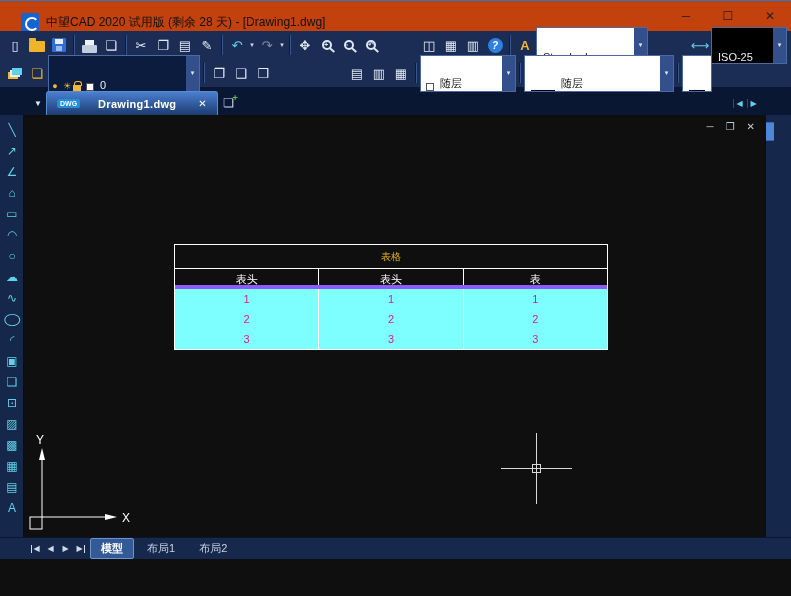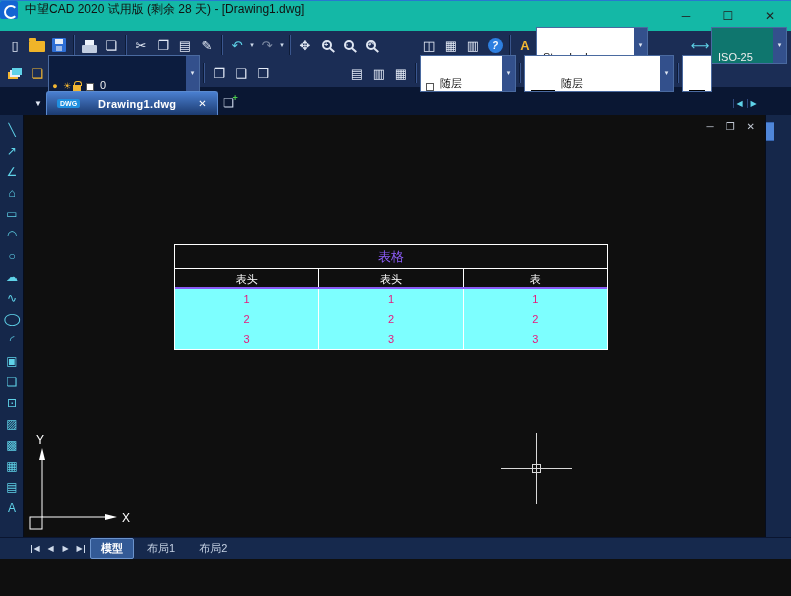--- a/index.html
+++ b/index.html
@@ -1,21 +1,21 @@
 <!DOCTYPE html>
 <html><head>
 <meta charset="utf-8">
 <style>
   * { box-sizing: border-box; margin: 0; padding: 0; }
   body { background:#000; font-family:"Liberation Sans","DejaVu Sans",sans-serif; }
   #app { position:relative; width:791px; height:596px; overflow:hidden; background:#0f0f0f;
          border-top:1px solid #2878d0; }
 
   
-  .titlebar { height:30px; background:#14b8a6; display:flex; align-items:flex-start; padding-left:0; }
+  .titlebar { height:30px; background:#c2410c; display:flex; align-items:flex-end; padding-left:21px; }
   .logo { width:18px; height:18px; background:#1464d2; border-radius:2px; position:relative; flex:none; }
   .logo::before { content:""; position:absolute; left:4px; top:4px; width:10px; height:10px;
                   border:2px solid #fff; border-right-color:transparent; border-radius:50%; }
   .title { margin-left:7px; font-size:12px; color:#111; white-space:nowrap; }
   .winctl { margin-left:auto; display:flex; height:30px; }
   .wbtn { width:42px; height:30px; display:flex; align-items:center; justify-content:center;
           font-size:12px; color:#222; }
 
   
   .menubar { height:20px; background:#fff; display:flex; align-items:center; padding-left:4px; }
@@ -54,21 +54,21 @@
   .stack-icon i:nth-child(3){ left:4px; bottom:4px; background:#5fd2e8; }
   .lockmini { width:8px; height:6px; background:#f2b632; position:relative; margin-top:4px; flex:none; }
   .lockmini::before { content:""; position:absolute; top:-4px; left:1px; width:6px; height:4px;
                       border:1px solid #f2b632; border-bottom:none; border-radius:3px 3px 0 0; }
 
   .combo { height:37px; display:flex; align-items:flex-end; border:1px solid #4a6aa0; flex:none; overflow:hidden; }
   .combo .val { padding:0 6px; font-size:11px; white-space:nowrap; flex:1; }
   .combo .arr { width:13px; height:100%; background:#33508c; color:#dfe6f2; font-size:7px;
                 display:flex; align-items:center; justify-content:center; flex:none; }
   .combo.light { background:#fff; color:#111; }
-  .combo.dark { background:#0f766e; color:#eee; }
+  .combo.dark { background:#000000; color:#eee; }
   .combo.dkfield { background:#0c1c3e; color:#eee; }
   .swatch8 { width:8px; height:8px; background:#fff; border:1px solid #555; margin-left:5px; flex:none; }
   .lt-sample { width:24px; height:1px; background:#000; margin-left:6px; flex:none; }
   .combo .ico12 { width:12px; font-size:9px; display:flex; justify-content:center; flex:none; }
 
   
   .tabbar { height:28px; background:#0a1733; display:flex; align-items:flex-end; padding-left:30px; }
   .filecaret { width:16px; height:24px; color:#e3eaf6; font-size:8px; display:flex; align-items:center; justify-content:center; }
   .doc-tab { height:24px; display:flex; align-items:center; gap:18px; padding:8px 10px;
              background:linear-gradient(#4a7fd0,#1c3b70); border:1px solid #5a8ad0; border-bottom:none;
@@ -95,22 +95,22 @@
               margin:8px auto 0; position:relative; }
   .pal-icon::before { content:""; position:absolute; left:2px; top:3px; right:2px; height:2px; background:#7fb3f0; }
   .pal-icon::after  { content:""; position:absolute; left:2px; bottom:3px; right:2px; height:2px; background:#7fb3f0; }
 
   .canvas { flex:1; position:relative; background:#0f0f0f; overflow:hidden; }
   .childctl { position:absolute; top:6px; right:10px; display:flex; gap:12px; }
   .childctl span { font-size:10px; color:#c2c9d4; }
 
   
   .cad-table { position:absolute; left:150px; top:129px; width:434px; border:1px solid #fff; background:#0f0f0f; }
-  .t-title { height:24px; line-height:24px; text-align:center; color:#8b5cf6; font-size:13px; border-bottom:1px solid #fff; }
-  .t-head { display:flex; height:20px; border-bottom:2px solid #8b5cf6; }
+  .t-title { height:24px; line-height:24px; text-align:center; color:#eab308; font-size:10px; border-bottom:1px solid #fff; }
+  .t-head { display:flex; height:20px; border-bottom:4px solid #8b5cf6; }
   .t-hcell { flex:1; text-align:center; line-height:20px; color:#fff; font-size:11px; border-left:1px solid #fff; }
   .t-hcell:first-child { border-left:none; }
   .t-body { background:#7dffff; }
   .t-row { display:flex; height:20px; }
   .t-cell { flex:1; text-align:center; line-height:20px; color:#e8197d; font-size:11px; border-left:1px solid #fff; }
   .t-cell:first-child { border-left:none; }
 
   
   .cross-v { position:absolute; left:512px; top:318px; width:1px; height:71px; background:#d9d9d9; }
   .cross-h { position:absolute; left:477px; top:353px; width:71px; height:1px; background:#d9d9d9; }

